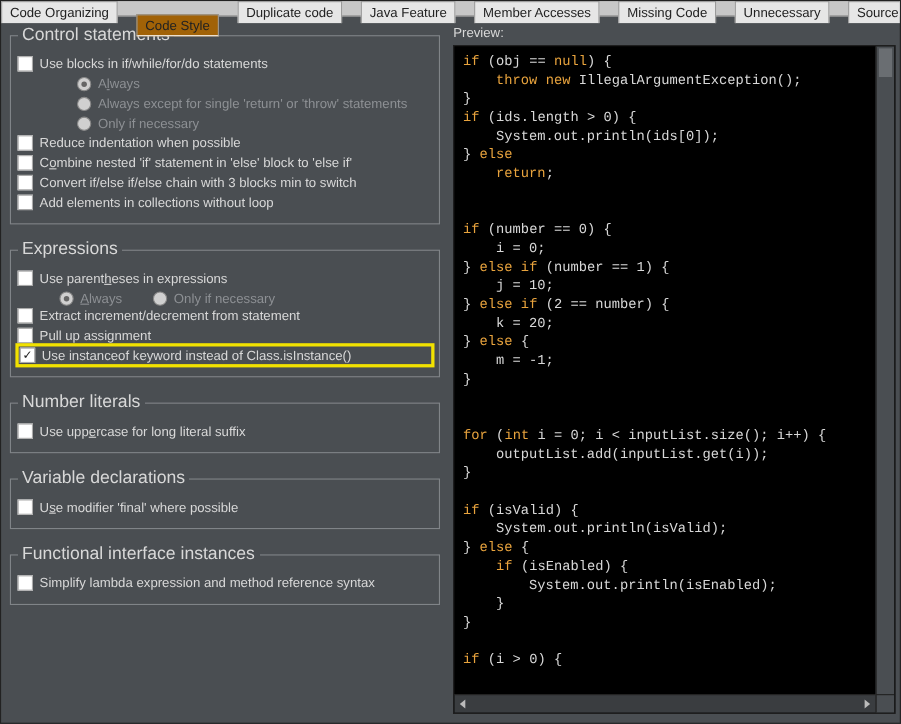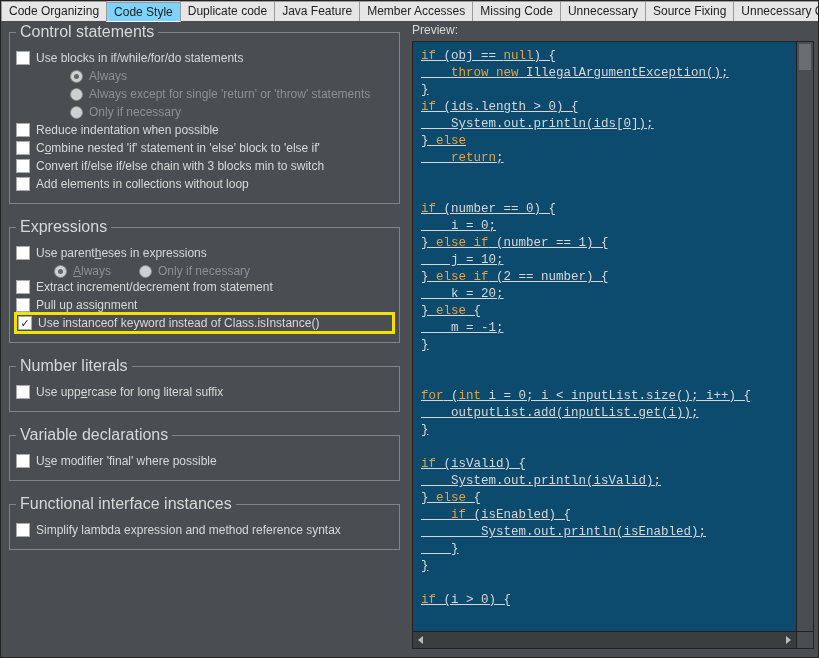--- a/index.html
+++ b/index.html
@@ -12,36 +12,37 @@
     color:#d8d8d8;
     border:1px solid #222;
     display:flex; flex-direction:column;
   }
   .tabs {
     display:flex;
     background:#c7c7c7;
     border-bottom:1px solid #888;
     font-size:12px;
     height:14px;
+    gap:18px;
   }
   .tab {
     padding:2px 7px;
     border:1px solid #9a9a9a;
     border-bottom:none;
     background:#e6e6e6;
     color:#222;
     margin-right:-1px;
     white-space:nowrap;
     height:20px;
     line-height:15px;
   }
   .tab.active {
-    background:#7dd3fc;
+    background:#a16207;
     position:relative;
-    top:1px;
+    top:12px;
     border-bottom:1px solid #fff;
   }
   .content {
     flex:1;
     display:flex;
     overflow:hidden;
   }
   .left {
     width:407px;
     padding:8px;
@@ -118,25 +119,24 @@
   .dim { color:#8d9094; }
   .und { text-decoration:underline; }
   .highlighted {
     outline:3px solid #f2e200;
     outline-offset:-1px;
     padding:2px 2px;
   }
   .preview-label { margin-bottom:4px; color:#d8d8d8;}
   .code-outer {
     flex:1;
-    background:#0c4a6e;
+    background:#000000;
     border:1px solid #222;
     position:relative;
     overflow:hidden;
-    text-decoration:underline;
   }
   .code {
     padding:6px 0 0 8px;
     font-family:Consolas,"Courier New",monospace;
     font-size:12.5px;
     line-height:17px;
     color:#d8d8d8;
     white-space:pre;
   }
   .k { color:#e8a33d; } 

